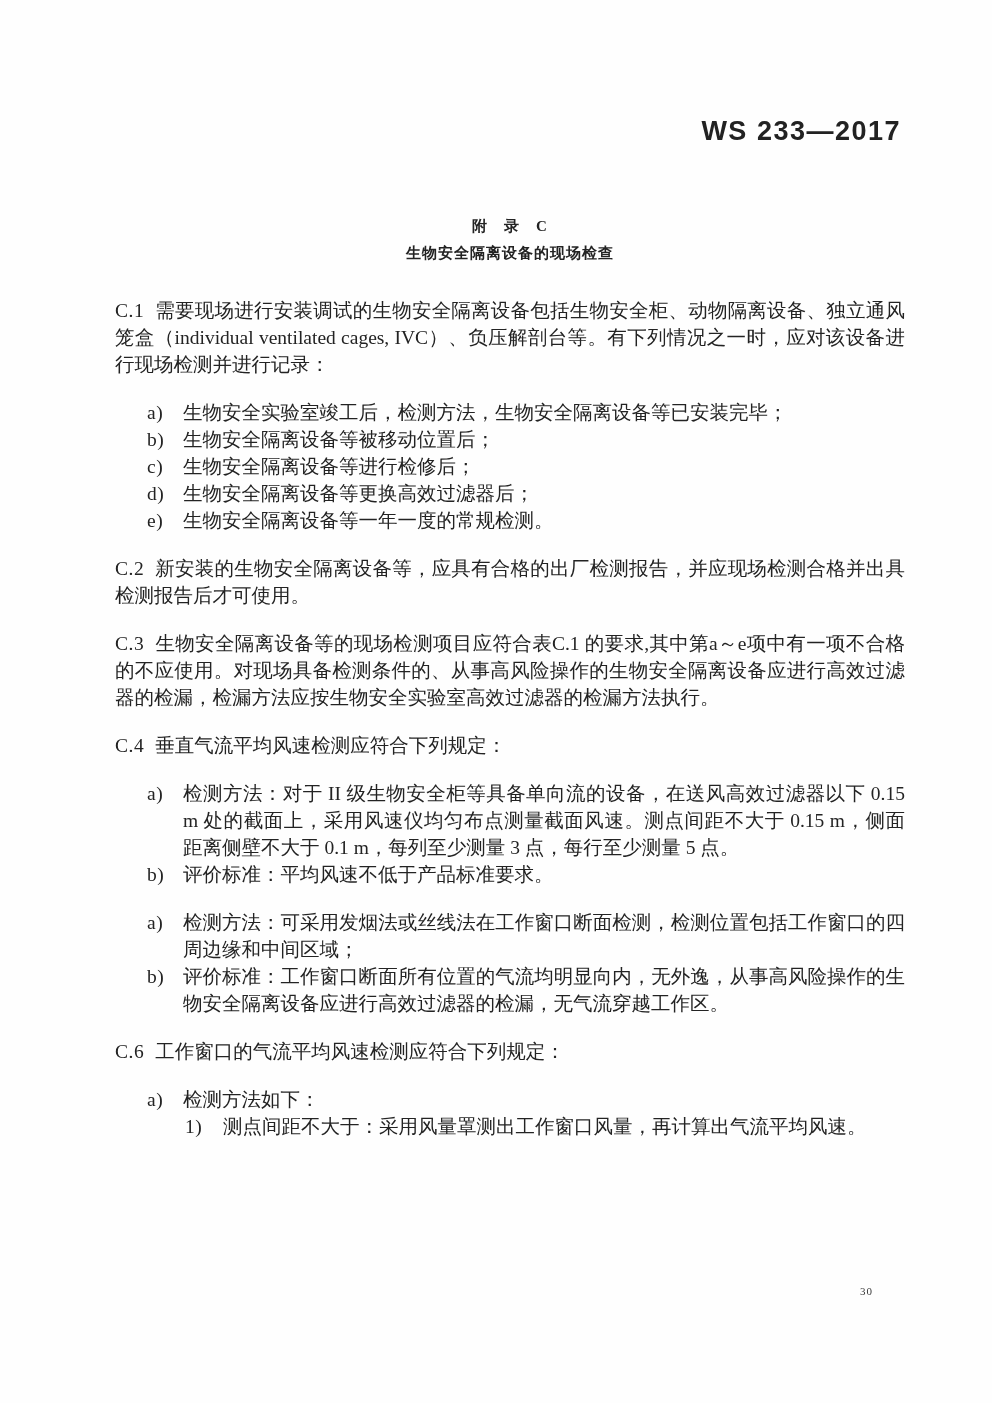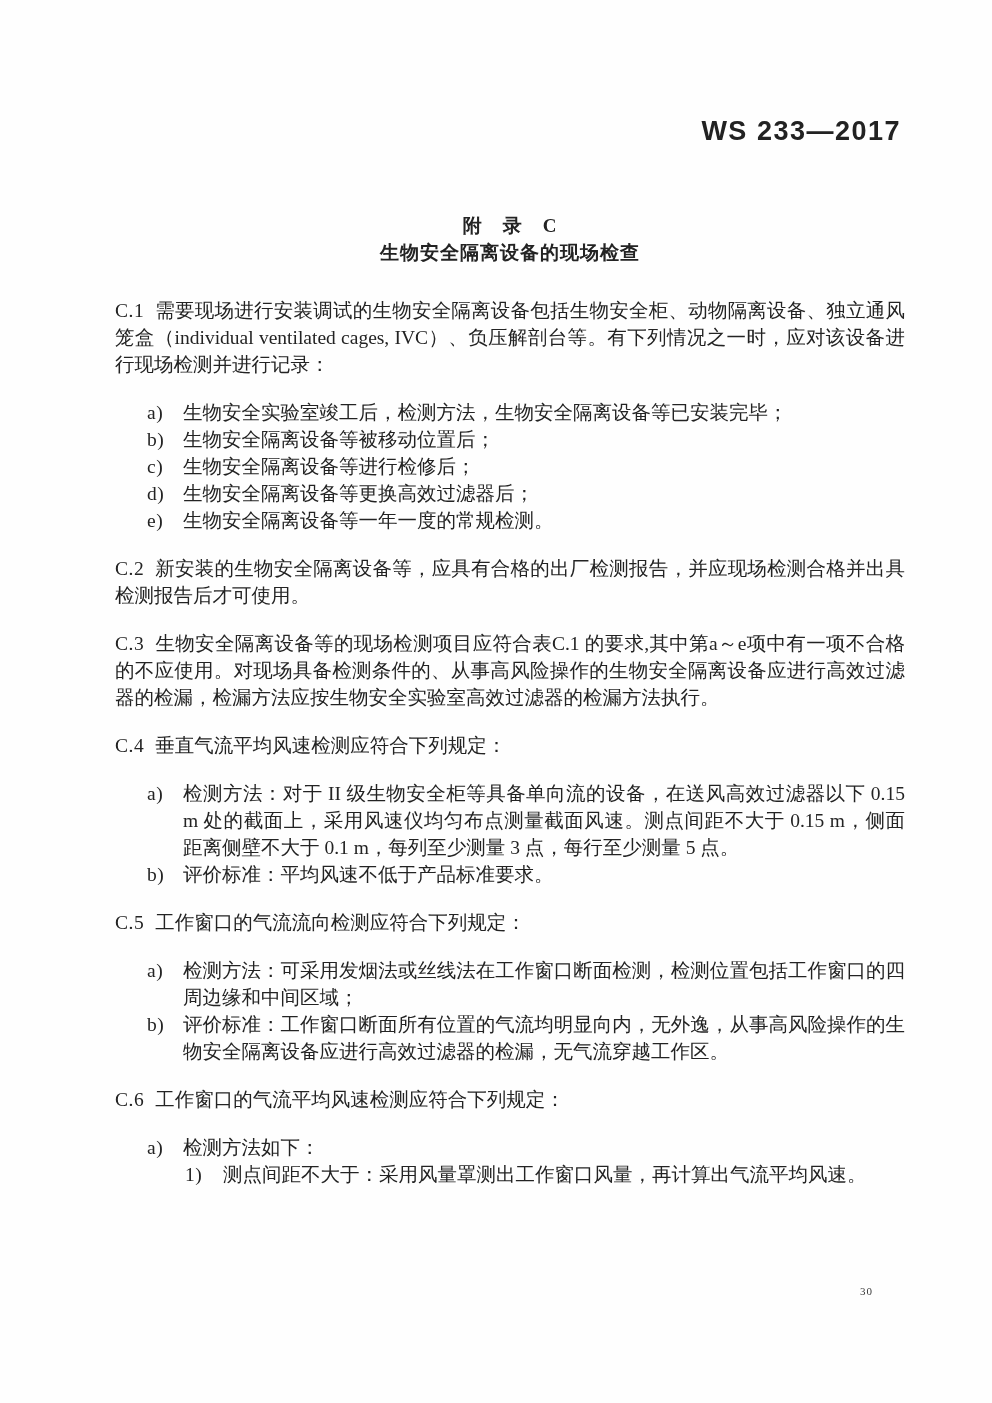--- a/index.html
+++ b/index.html
@@ -36,21 +36,21 @@
     text-align: justify;
     color: #232323;
   }
   .title-block {
     text-align: center;
     font-weight: bold;
     margin-bottom: 31px;
     word-break: keep-all;
   }
   .title-line {
-    font-size: 19px;
+    font-size: 15px;
     line-height: 26.5px;
     letter-spacing: 1px;
   }
   .para {
     margin: 0 0 21px 0;
     word-break: break-all;
   }
   .sec-num {
     margin-right: 11px;
     letter-spacing: 0.5px;
@@ -137,21 +137,20 @@
       <div class="li">
         <span class="marker">a)</span>
         <span class="li-text">检测方法：对于 II 级生物安全柜等具备单向流的设备，在送风高效过滤器以下 0.15 m 处的截面上，采用风速仪均匀布点测量截面风速。测点间距不大于 0.15 m，侧面距离侧壁不大于 0.1 m，每列至少测量 3 点，每行至少测量 5 点。</span>
       </div>
       <div class="li">
         <span class="marker">b)</span>
         <span class="li-text">评价标准：平均风速不低于产品标准要求。</span>
       </div>
     </div>
 
-    <p class="para"><span class="sec-num">C.5</span><span>工作窗口的气流流向检测应符合下列规定：</span></p>
 
     <div class="list">
       <div class="li">
         <span class="marker">a)</span>
         <span class="li-text">检测方法：可采用发烟法或丝线法在工作窗口断面检测，检测位置包括工作窗口的四周边缘和中间区域；</span>
       </div>
       <div class="li">
         <span class="marker">b)</span>
         <span class="li-text">评价标准：工作窗口断面所有位置的气流均明显向内，无外逸，从事高风险操作的生物安全隔离设备应进行高效过滤器的检漏，无气流穿越工作区。</span>
       </div>

